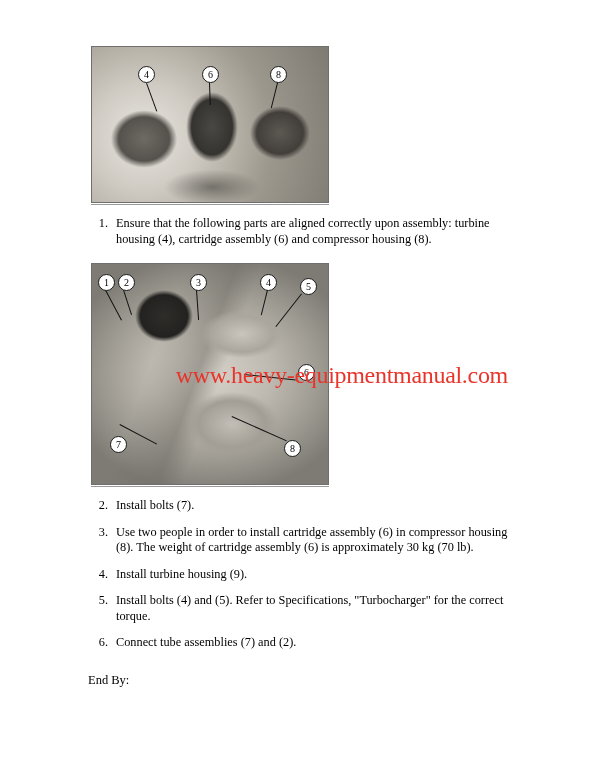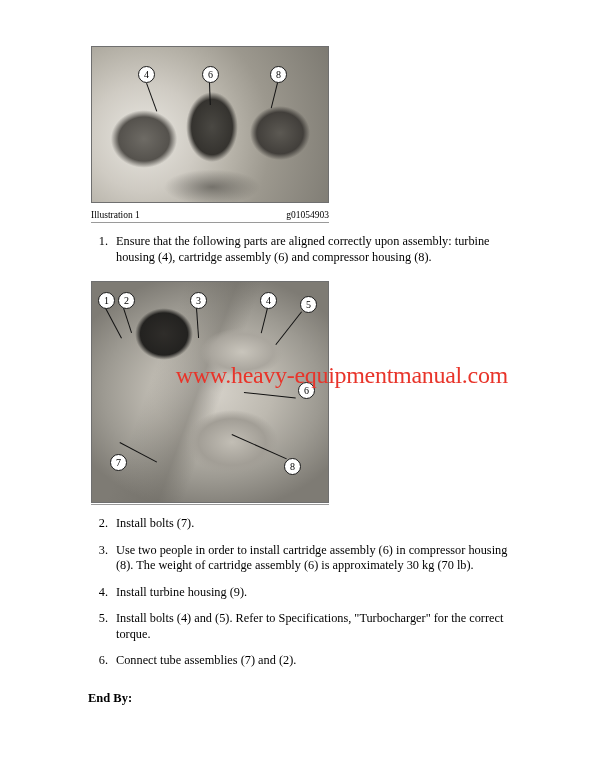--- a/index.html
+++ b/index.html
@@ -146,21 +146,21 @@
     text-align: right;
     padding-right: 8px;
     flex: none;
   }
   .step-text {
     flex: 1;
   }
 
   .end-by {
     font-size: 12.5px;
-    font-weight: bold;
+    font-weight: normal;
     margin-top: 22px;
     font-family: "Liberation Serif", serif;
   }
 
   
   .watermark {
     position: absolute;
     left: 0;
     top: 362px;
     width: 508px;
@@ -187,24 +187,20 @@
 
         <div class="leader" style="left:55px; top:36px; width:30px; transform: rotate(70deg);"></div>
         <div class="leader" style="left:118px; top:36px; width:22px; transform: rotate(88deg);"></div>
         <div class="leader" style="left:186px; top:36px; width:26px; transform: rotate(104deg);"></div>
 
         <div class="callout" style="left:46px; top:19px;">4</div>
         <div class="callout" style="left:110px; top:19px;">6</div>
         <div class="callout" style="left:178px; top:19px;">8</div>
       </div>
 
-      <div class="figure-caption">
-        <span>Illustration 1</span>
-        <span>g01054903</span>
-      </div>
       <div class="rule"></div>
     </div>
 
     <ol class="steps">
       <li class="step">
         <span class="step-num">1.</span>
         <span class="step-text">Ensure that the following parts are aligned correctly upon assembly: turbine housing (4), cartridge assembly (6) and compressor housing (8).</span>
       </li>
     </ol>
 

